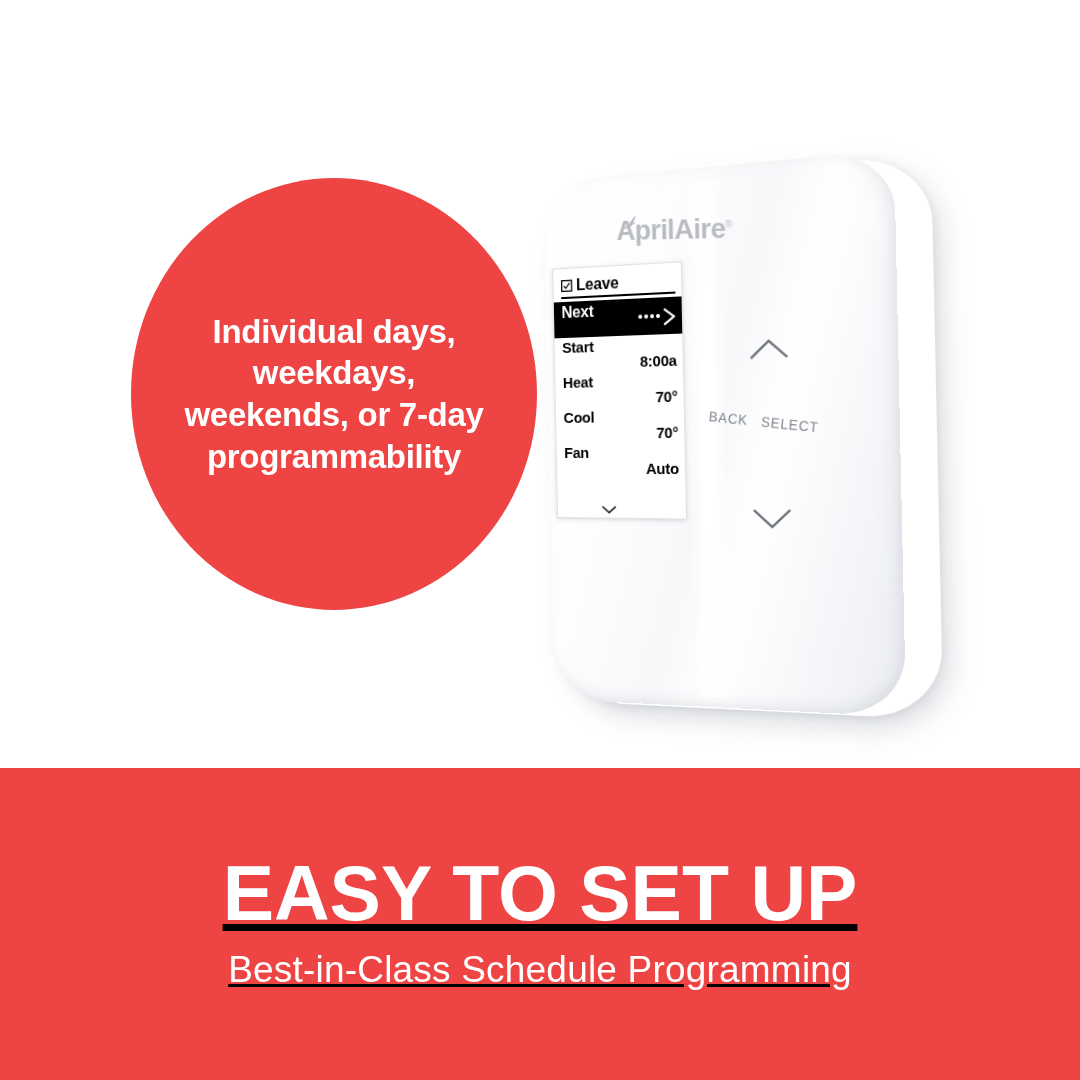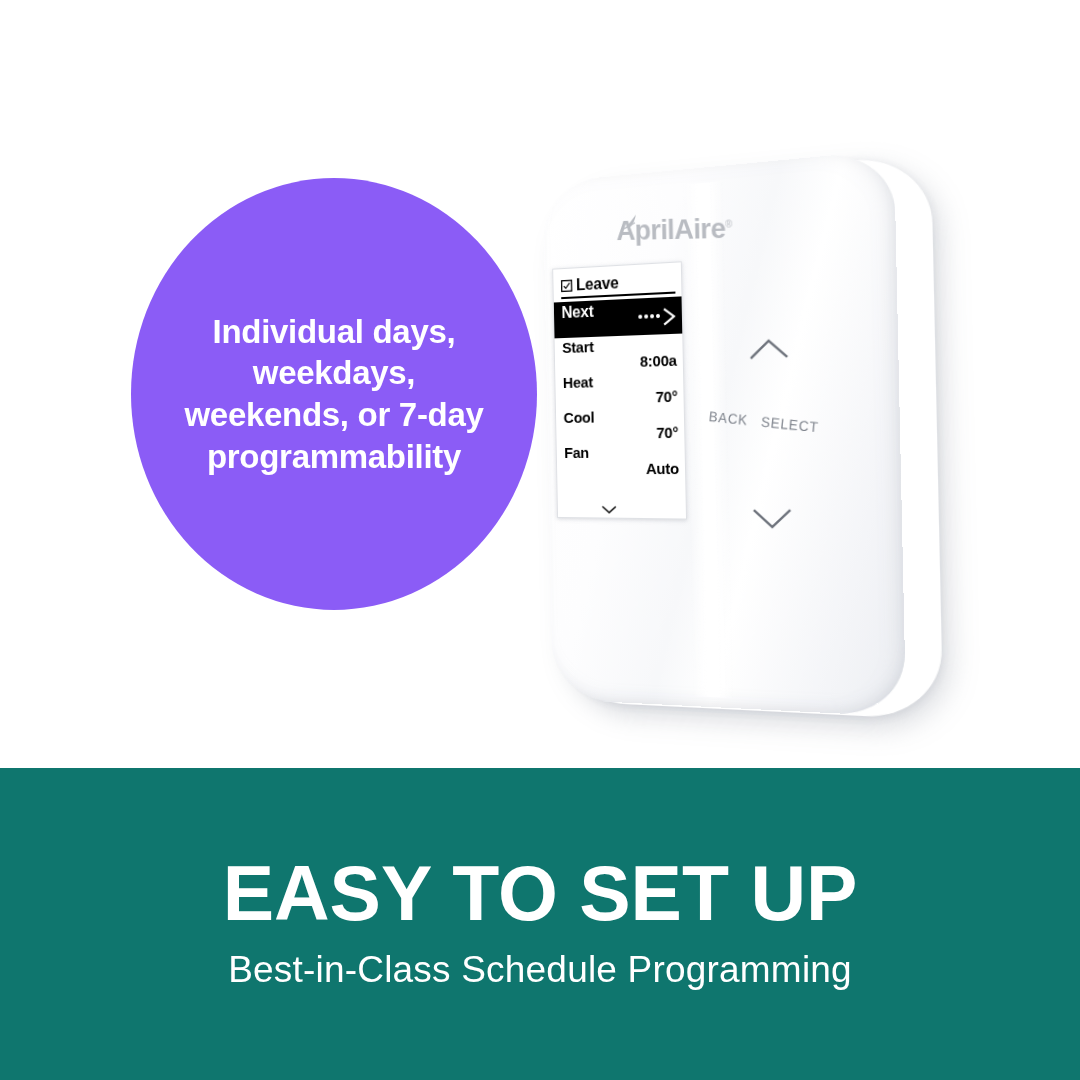--- a/index.html
+++ b/index.html
@@ -29,21 +29,21 @@
     overflow: hidden;
   }
 
   
   .circle-callout {
     position: absolute;
     left: 131px;
     top: 178px;
     width: 406px;
     height: 432px;
-    background: #8b5cf6;
+    background: #ef4444;
     border-radius: 50%;
     display: flex;
     align-items: center;
     justify-content: center;
     z-index: 3;
   }
   .circle-text {
     color: #ffffff;
     font-size: 33px;
     font-weight: bold;
@@ -338,25 +338,26 @@
     white-space: nowrap;
   }
 
   
   .banner {
     position: absolute;
     left: 0;
     top: 768px;
     width: 1080px;
     height: 312px;
-    background: #0f766e;
+    background: #ef4444;
     display: flex;
     flex-direction: column;
     align-items: center;
     justify-content: center;
+    text-decoration: underline;
   }
   .banner-title {
     color: #ffffff;
     font-size: 77px;
     font-weight: bold;
     letter-spacing: 0px;
     line-height: 1;
     margin: 0 0 16px 0;
     text-align: center;
   }

